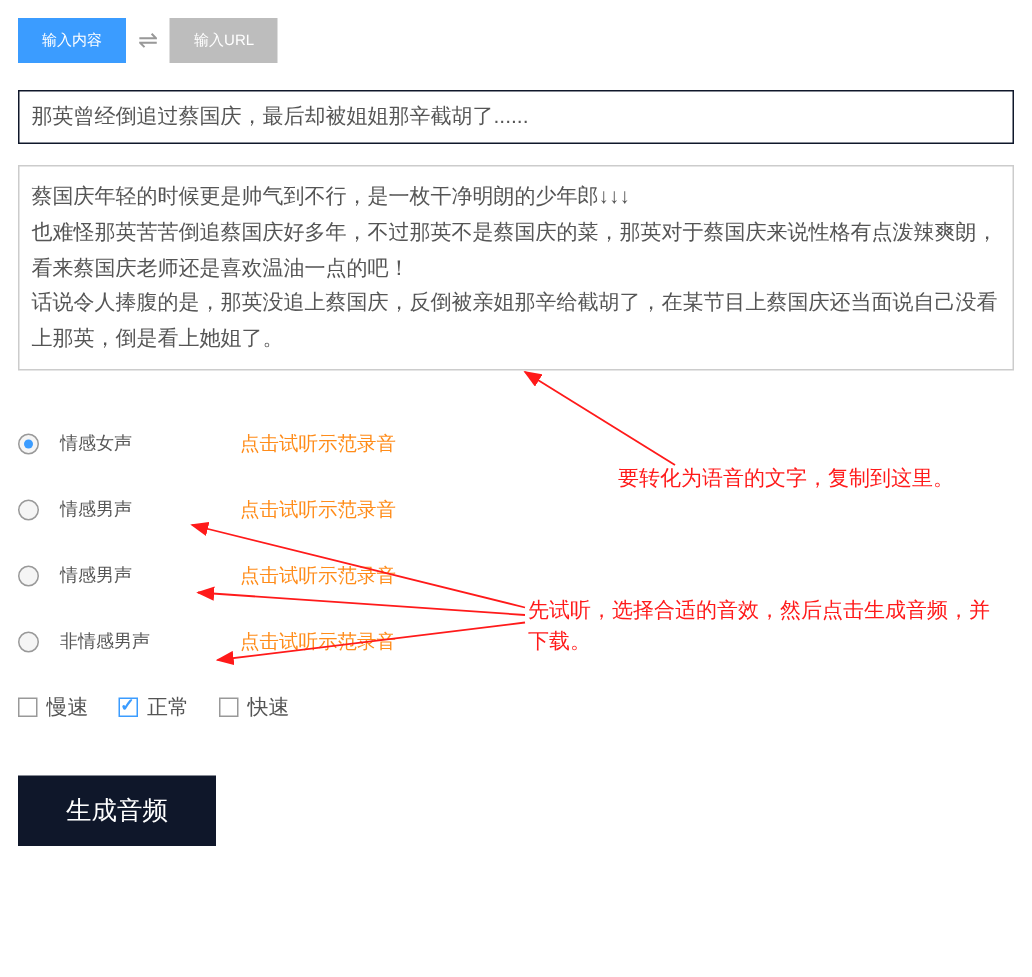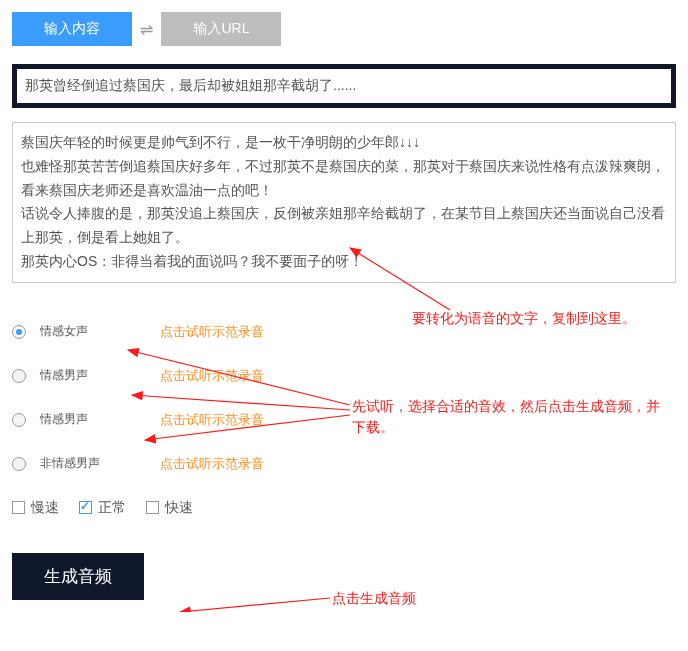--- a/index.html
+++ b/index.html
@@ -1,23 +1,23 @@
 <!DOCTYPE html>
 <html><head>
 <meta charset="utf-8">
 <style>
 * { box-sizing: border-box; margin: 0; padding: 0; }
 body { font-family: "Microsoft YaHei", Arial, sans-serif; font-size: 14px; color: #333; background: #fff; width: 688px; position: relative; }
 .container { padding: 12px; }
 .tabs { display: flex; align-items: center; gap: 8px; margin-bottom: 18px; }
-.tab { padding: 8px 32px; font-size: 14px; cursor: pointer; border: none; }
+.tab { padding: 8px 16px; font-size: 10px; cursor: pointer; border: none; }
 .tab-active { background: #3b9cff; color: #fff; }
 .tab-inactive { background: #bdbdbd; color: #fff; }
 .swap-icon { color: #999; font-size: 16px; }
-.title-line { border: 5px solid #0f172a; padding: 8px; margin-bottom: 14px; color: #555; }
+.title-line { border: 1px solid #0f172a; padding: 8px; margin-bottom: 14px; color: #555; }
 .text-body { border: 1px solid #ccc; padding: 8px; line-height: 1.7; color: #555; margin-bottom: 8px; }
 .voice-options { margin-top: 40px; }
 .voice-row { display: flex; align-items: center; margin-bottom: 26px; }
 .radio { width: 14px; height: 14px; border-radius: 50%; border: 1px solid #999; display: inline-block; margin-right: 14px; position: relative; background: #f5f5f5; cursor: pointer; }
 .radio.selected::after { content: ""; position: absolute; width: 6px; height: 6px; background: #3b9cff; border-radius: 50%; top: 3px; left: 3px; }
 .voice-label { color: #555; width: 100px; font-size: 12px; }
 .voice-listen { color: #ff8c1a; font-size: 13px; cursor: pointer; margin-left: 20px; }
 .speed-row { display: flex; align-items: center; gap: 20px; margin-top: 24px; margin-bottom: 36px; }
 .check-wrap { display: flex; align-items: center; gap: 6px; cursor: pointer; }
 .checkbox { width: 13px; height: 13px; border: 1px solid #999; display: inline-block; position: relative; }
@@ -37,21 +37,20 @@
     <span class="swap-icon">⇌</span>
     <button class="tab tab-inactive">输入URL</button>
   </div>
 
   <div class="title-line">那英曾经倒追过蔡国庆，最后却被姐姐那辛截胡了......</div>
 
   <div class="text-body">
     <div>蔡国庆年轻的时候更是帅气到不行，是一枚干净明朗的少年郎↓↓↓</div>
     <div>也难怪那英苦苦倒追蔡国庆好多年，不过那英不是蔡国庆的菜，那英对于蔡国庆来说性格有点泼辣爽朗，看来蔡国庆老师还是喜欢温油一点的吧！</div>
     <div>话说令人捧腹的是，那英没追上蔡国庆，反倒被亲姐那辛给截胡了，在某节目上蔡国庆还当面说自己没看上那英，倒是看上她姐了。</div>
-    <div>那英内心OS：非得当着我的面说吗？我不要面子的呀！</div>
   </div>
 
   <div class="voice-options">
     <div class="voice-row">
       <span class="radio selected"></span>
       <span class="voice-label">情感女声</span>
       <span class="voice-listen">点击试听示范录音</span>
     </div>
     <div class="voice-row">
       <span class="radio"></span>

